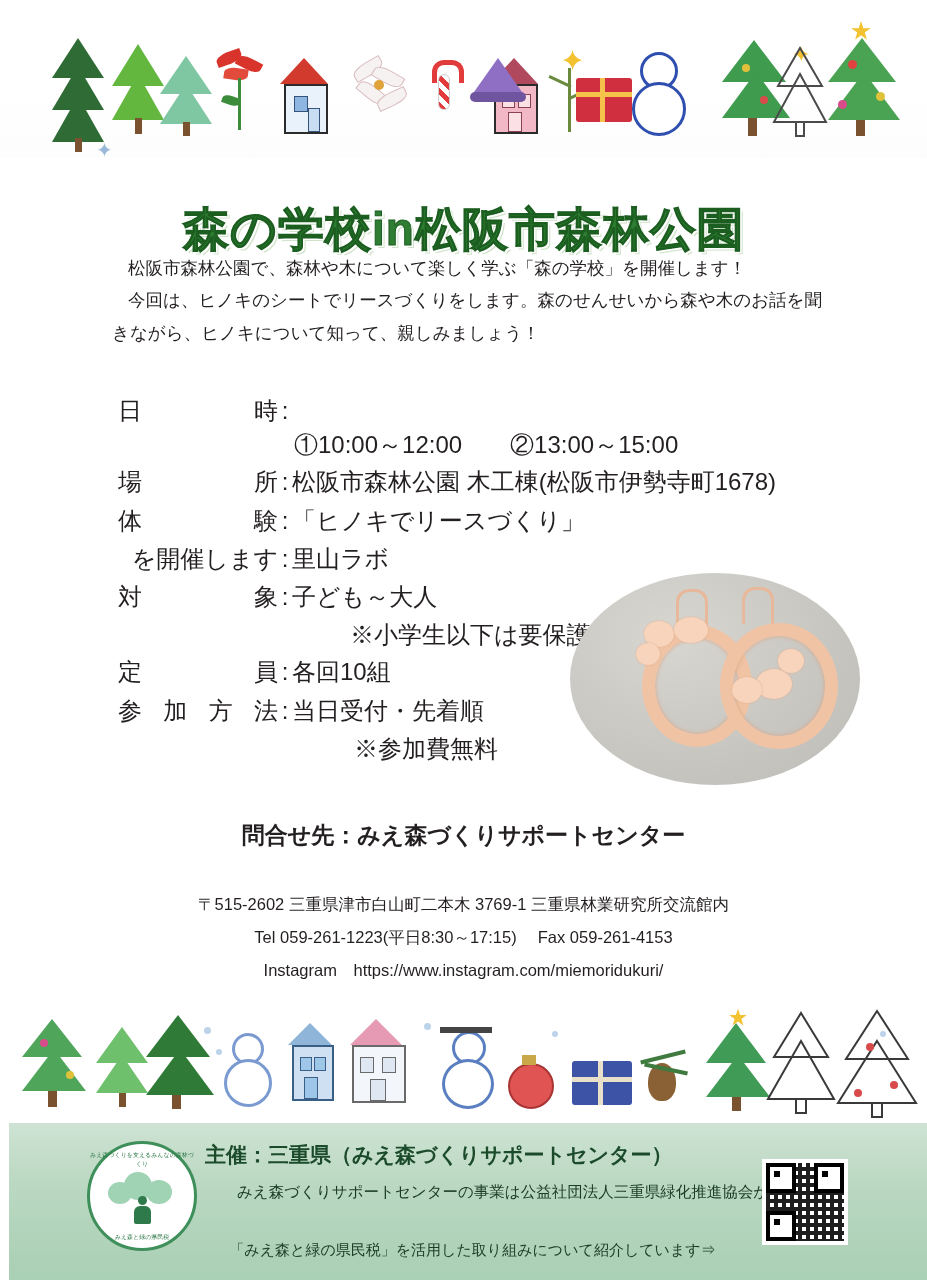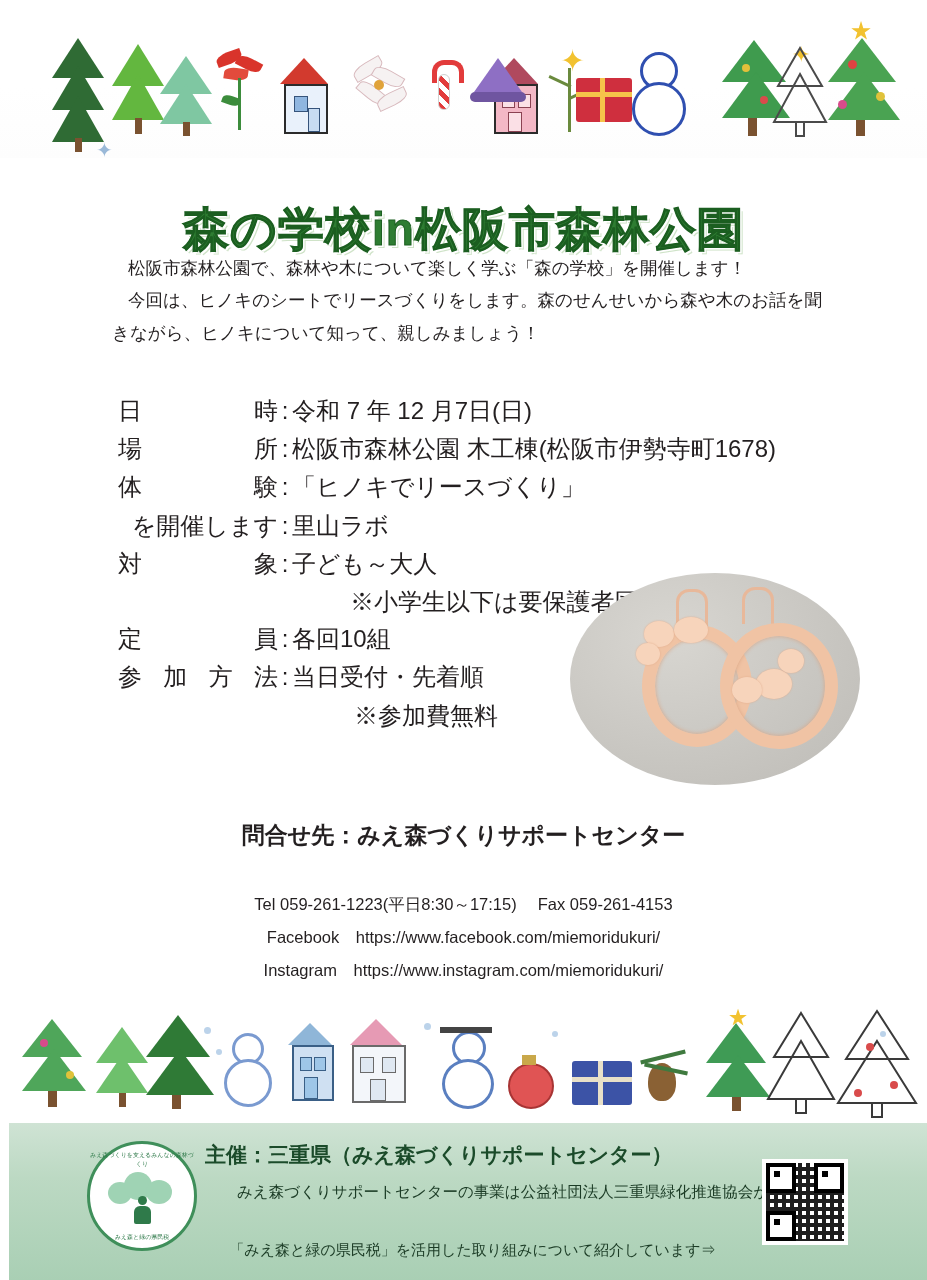--- a/index.html
+++ b/index.html
@@ -446,22 +446,22 @@
   <p class="ind">松阪市森林公園で、森林や木について楽しく学ぶ「森の学校」を開催します！</p>
   <p class="ind">今回は、ヒノキのシートでリースづくりをします。森のせんせいから森や木のお話を聞</p>
   <p>きながら、ヒノキについて知って、親しみましょう！</p>
 </div>
 
 <div class="details">
 
   <div class="row">
     <span class="lbl">日　時</span>
     <span class="colon">:</span>
-    <span class="val">令和 7 年 12 月7日(日)</span>
-  </div>
+  </div>
+  <div class="sub-row">①10:00～12:00　　②13:00～15:00</div>
 
   <div class="row">
     <span class="lbl">場　所</span>
     <span class="colon">:</span>
     <span class="val">松阪市森林公園 木工棟(松阪市伊勢寺町1678)</span>
   </div>
 
   <div class="row">
     <span class="lbl">体　験</span>
     <span class="colon">:</span>
@@ -506,22 +506,22 @@
   <div class="wreath-cluster" style="left:66px;top:70px;width:24px;height:22px;"></div>
 
   <div class="wreath" style="left:150px;top:50px;width:92px;height:100px;"></div>
   <div class="wreath-cluster" style="left:186px;top:96px;width:36px;height:30px;"></div>
   <div class="wreath-cluster" style="left:162px;top:104px;width:30px;height:26px;"></div>
   <div class="wreath-cluster" style="left:208px;top:76px;width:26px;height:24px;"></div>
 </div>
 
 <div class="contact-head">問合せ先：みえ森づくりサポートセンター</div>
 <div class="contact-lines">
+  <div>〒515-2602 三重県津市白山町二本木 3769-1 三重県林業研究所交流館内</div>
   <div>Tel 059-261-1223(平日8:30～17:15)　 Fax 059-261-4153</div>
-  <div>Facebook　https://www.facebook.com/miemoridukuri/</div>
   <div>Instagram　https://www.instagram.com/miemoridukuri/</div>
 </div>
 
 <div class="bottom-band">
 
   <div>
     <div class="tree" style="left:22px;top:14px;border-bottom:38px solid #4fa65a;border-left-width:30px;border-right-width:30px;"></div>
     <div class="tree" style="left:22px;top:44px;border-bottom:42px solid #4fa65a;border-left-width:32px;border-right-width:32px;"></div>
     <div class="trunk" style="left:48px;top:86px;height:16px;width:9px;"></div>
     <div class="bauble" style="left:40px;top:34px;width:8px;height:8px;background:#d94b8b;"></div>

